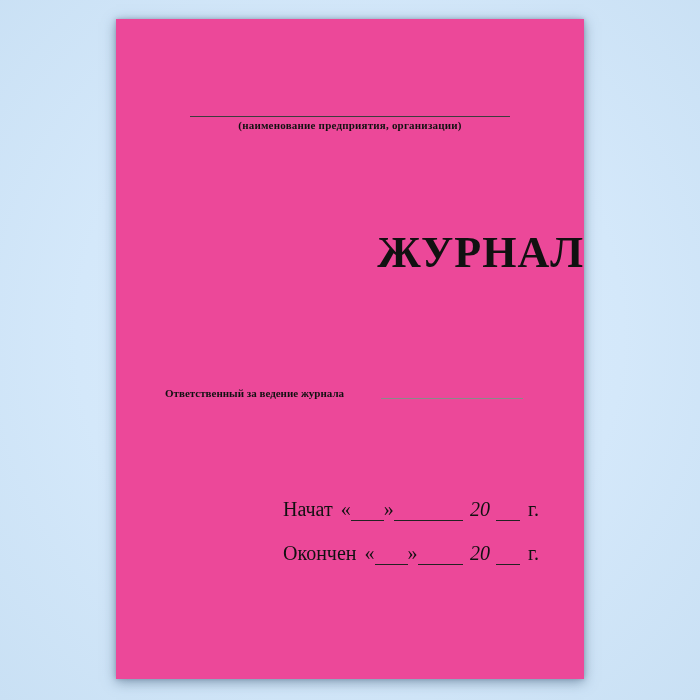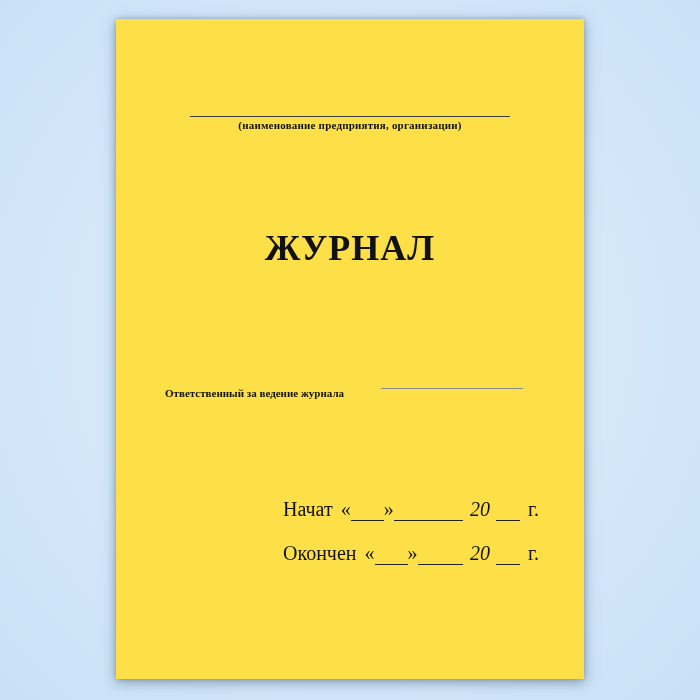--- a/index.html
+++ b/index.html
@@ -9,21 +9,21 @@
     background: radial-gradient(ellipse at 50% 48%, #ddeefd 0%, #d4e8fa 55%, #c9e0f4 100%);
     position: relative;
     overflow: hidden;
   }
   .page {
     position: absolute;
     left: 116px;
     top: 19px;
     width: 468px;
     height: 660px;
-    background: #fde047;
+    background: #ec4899;
     box-shadow: 0 3px 12px rgba(75, 102, 130, 0.60), 0 0 4px rgba(75, 102, 130, 0.35);
     color: #111;
   }
 
   
   .org-block {
     position: absolute;
     top: 97px;
     left: 0;
     right: 0;
@@ -44,40 +44,41 @@
 
   
   .title-block {
     position: absolute;
     top: 210px;
     left: 0;
     right: 0;
     text-align: center;
   }
   .title-block h1 {
-    font-size: 36px;
+    font-size: 44px;
     font-weight: bold;
     line-height: 1.1;
     letter-spacing: 1px;
+    text-align: right;
   }
   .subtitle {
     margin-top: 6px;
     font-size: 20px;
     font-weight: bold;
     line-height: 1.2;
   }
 
   
   .responsible {
     position: absolute;
     top: 368px;
     left: 49px;
     right: 61px;
     display: flex;
-    align-items: flex-start;
+    align-items: flex-end;
     font-size: 11px;
     font-weight: bold;
     gap: 32px;
   }
   .resp-blank {
     flex: 1;
     height: 2px;
     margin-left: 5px;
     border-bottom: 1.5px solid #8a8a8a;
   }

